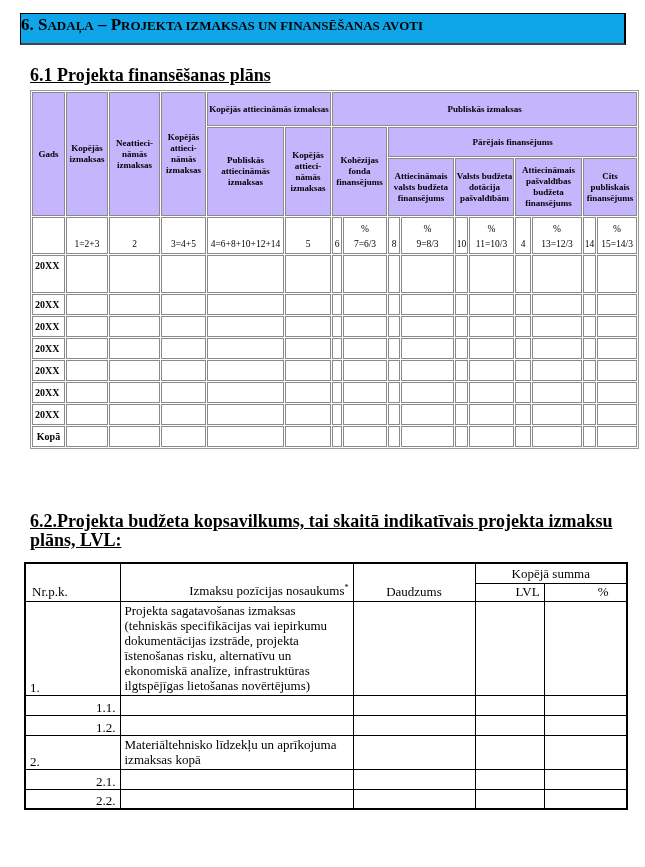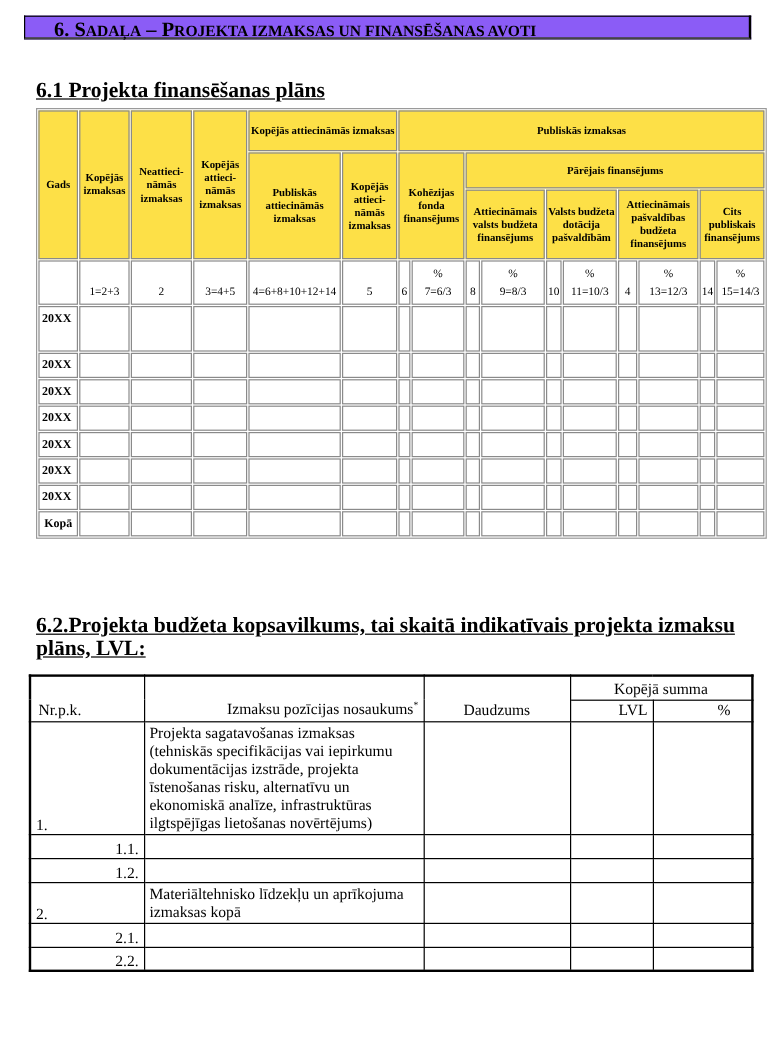--- a/index.html
+++ b/index.html
@@ -1,22 +1,22 @@
 <!DOCTYPE html>
 <html><head>
 <meta charset="utf-8">
 <style>
   * { box-sizing: border-box; margin: 0; padding: 0; }
   html, body { width: 645px; height: 867px; background: #ffffff; overflow: hidden; }
   body { position: relative; font-family: "Liberation Serif", "DejaVu Serif", serif; color: #000; }
 
   .section-title {
-    position: absolute; left: 20px; top: 13px; width: 606px; height: 20px;
-    background: #8b5cf6; border: 1px solid #000; border-right: 2px solid #000; border-bottom: 2px solid #444;
-    font-weight: bold; font-size: 17px; line-height: 21px; padding-left: 24px; letter-spacing: 0;
+    position: absolute; left: 20px; top: 13px; width: 606px; height: 32px;
+    background: #0ea5e9; border: 1px solid #000; border-right: 2px solid #000; border-bottom: 2px solid #444;
+    font-weight: bold; font-size: 17px; line-height: 21px; padding-left: 0; letter-spacing: 0;
     white-space: nowrap;
   }
   .section-title .sc { font-size: 13px; }
 
   .subhead {
     position: absolute; font-weight: bold; font-size: 18px; text-decoration: underline;
   }
   .subhead.h61 { left: 30px; top: 65px; }
   .subhead.h62 { left: 30px; top: 512px; width: 600px; line-height: 19px; }
 
@@ -27,21 +27,21 @@
     background: #ffffff;
     border: 1px solid #9a9a9a;
     font-family: "Liberation Serif", serif;
     table-layout: fixed;
   }
   table.fin td, table.fin th {
     border: 1px solid #8a8a8a;
     font-size: 9px; font-weight: bold; text-align: center; vertical-align: middle;
     line-height: 11px; padding: 0;
   }
-  table.fin thead th { background: #fde047; }
+  table.fin thead th { background: #c4b5fd; }
   table.fin tr.idx td { background: #fff; font-weight: normal; font-size: 9.5px; height: 37px; vertical-align: bottom; padding-bottom: 3px; }
   table.fin tr.idx td .pct { display: block; margin-bottom: 4px; }
   table.fin tbody tr.yr td { background: #fff; height: 21px; }
   table.fin tbody tr.yr.first td { height: 38px; }
   table.fin tbody tr.yr td.gads { text-align: left; vertical-align: top; padding: 4px 0 0 2px; font-size: 10px; }
   table.fin tbody tr.yr.total td.gads { text-align: center; vertical-align: middle; padding: 0; }
   table.fin tr.h1 th { height: 34px; }
   table.fin tr.h2 th { height: 30px; }
   table.fin tr.h3 th { height: 58px; }
 

